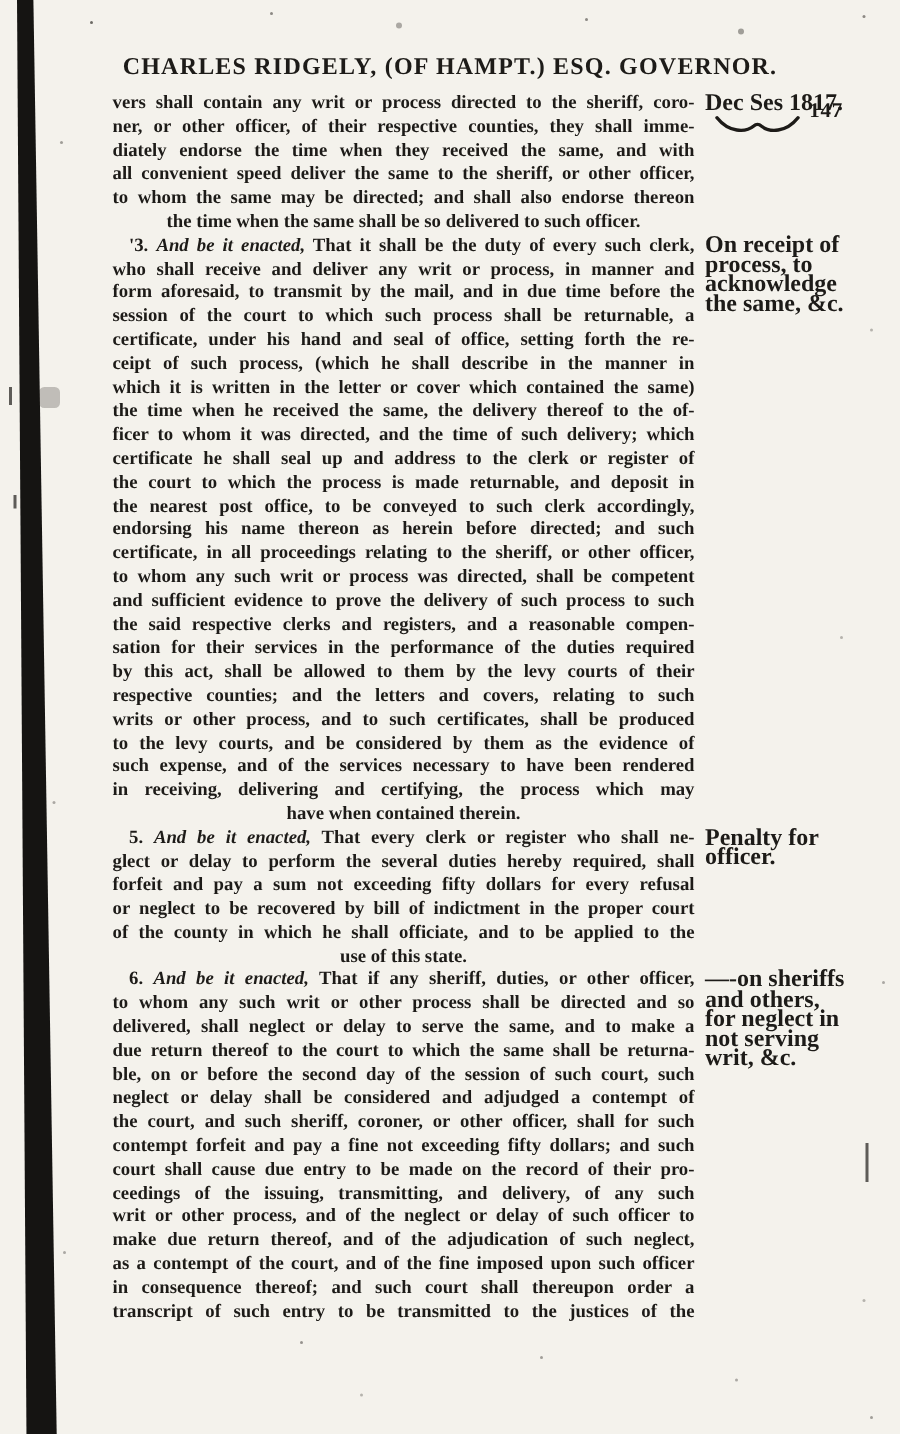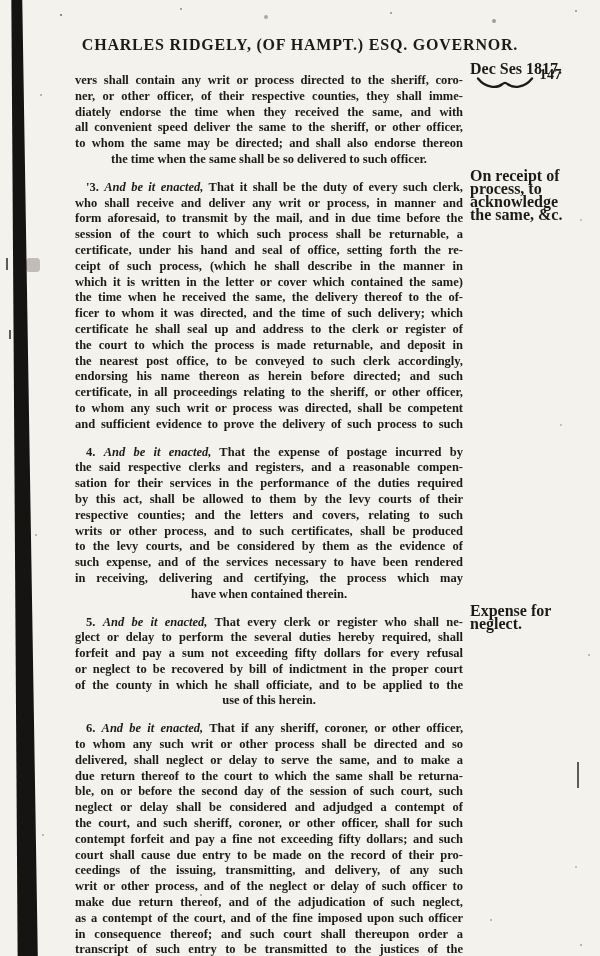--- a/index.html
+++ b/index.html
@@ -62,21 +62,21 @@
   }
   .pagenum{
     position:absolute;top:37px;right:38px;
     font-weight:700;font-size:14px;letter-spacing:.5px;margin-top:30px;
   }
   
   .content{position:absolute;left:75px;top:61px;width:495px;}
   .row{display:flex;align-items:flex-start;}
   .para{
     width:388px;flex:0 0 388px;
-    font-size:12.5px;line-height:15.8px;font-weight:700;margin-top:12px;
+    font-size:12.5px;line-height:15.8px;font-weight:700;
   }
   .para .first{text-align:justify;text-align-last:justify;}
   .para .first.ind{text-indent:11px;}
   .para .mid{white-space:pre-line;text-align:justify;text-align-last:justify;}
   .para .tail{text-align:center;}
   .lead{font-style:italic;}
   .note{
     width:100px;flex:0 0 100px;margin-left:7px;
     font-size:16px;line-height:13.2px;font-weight:700;
     padding-top:1px;
@@ -139,25 +139,20 @@
 endorsing his name thereon as herein before directed; and such
 certificate, in all proceedings relating to the sheriff, or other officer,
 to whom any such writ or process was directed, shall be competent
 and sufficient evidence to prove the delivery of such process to such</div>
       </div>
       <div class="note">On receipt of process, to acknowledge the same, &amp;c.</div>
     </div>
 
     <div class="row">
       <div class="para">
-        <div class="first ind">
-          <span class="num">4.</span>
-          <span class="lead">And be it enacted,</span>
-          <span>That the expense of postage incurred by</span>
-        </div>
         <div class="mid">the said respective clerks and registers, and a reasonable compen-
 sation for their services in the performance of the duties required
 by this act, shall be allowed to them by the levy courts of their
 respective counties; and the letters and covers, relating to such
 writs or other process, and to such certificates, shall be produced
 to the levy courts, and be considered by them as the evidence of
 such expense, and of the services necessary to have been rendered
 in receiving, delivering and certifying, the process which may</div>
         <div class="tail">have when contained therein.</div>
       </div>
@@ -167,44 +162,45 @@
       <div class="para">
         <div class="first ind">
           <span class="num">5.</span>
           <span class="lead">And be it enacted,</span>
           <span>That every clerk or register who shall ne-</span>
         </div>
         <div class="mid">glect or delay to perform the several duties hereby required, shall
 forfeit and pay a sum not exceeding fifty dollars for every refusal
 or neglect to be recovered by bill of indictment in the proper court
 of the county in which he shall officiate, and to be applied to the</div>
-        <div class="tail">use of this herein.</div>
-      </div>
-      <div class="note">Expense for neglect.</div>
+        <div class="tail">use of this state.</div>
+      </div>
+      <div class="note">Penalty for officer.</div>
     </div>
 
     <div class="row">
       <div class="para">
         <div class="first ind">
           <span class="num">6.</span>
           <span class="lead">And be it enacted,</span>
-          <span>That if any sheriff, coroner, or other officer,</span>
+          <span>That if any sheriff, duties, or other officer,</span>
         </div>
         <div class="mid">to whom any such writ or other process shall be directed and so
 delivered, shall neglect or delay to serve the same, and to make a
 due return thereof to the court to which the same shall be returna-
 ble, on or before the second day of the session of such court, such
 neglect or delay shall be considered and adjudged a contempt of
 the court, and such sheriff, coroner, or other officer, shall for such
 contempt forfeit and pay a fine not exceeding fifty dollars; and such
 court shall cause due entry to be made on the record of their pro-
 ceedings of the issuing, transmitting, and delivery, of any such
 writ or other process, and of the neglect or delay of such officer to
 make due return thereof, and of the adjudication of such neglect,
 as a contempt of the court, and of the fine imposed upon such officer
 in consequence thereof; and such court shall thereupon order a
 transcript of such entry to be transmitted to the justices of the</div>
         <div class="tail"></div>
       </div>
+      <div class="note">—-on sheriffs and others, for neglect in not serving writ, &amp;c.</div>
     </div>
 
   </div>
 </div>
 
 </body></html>

